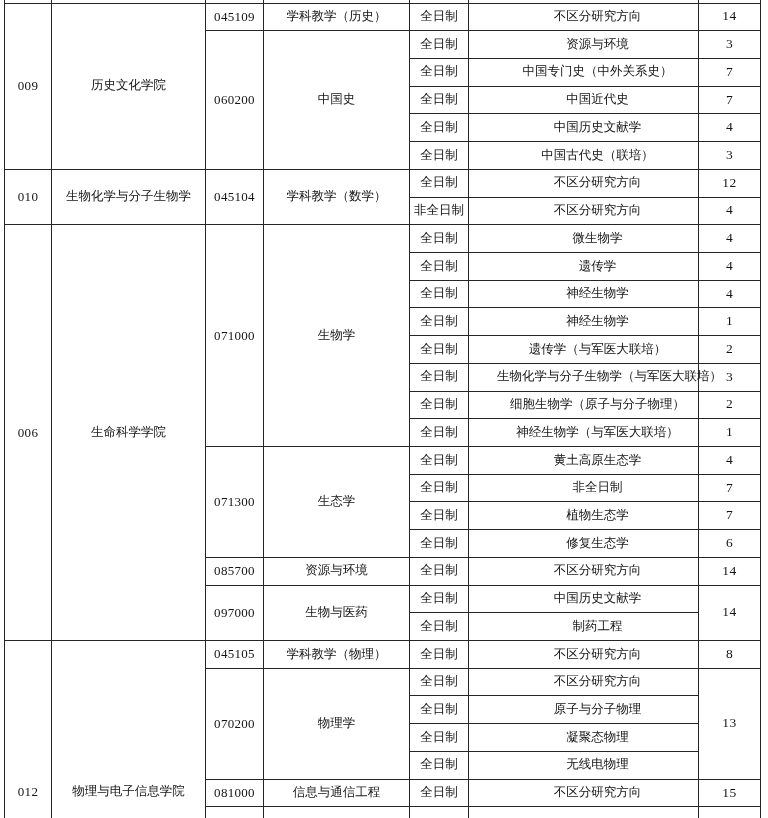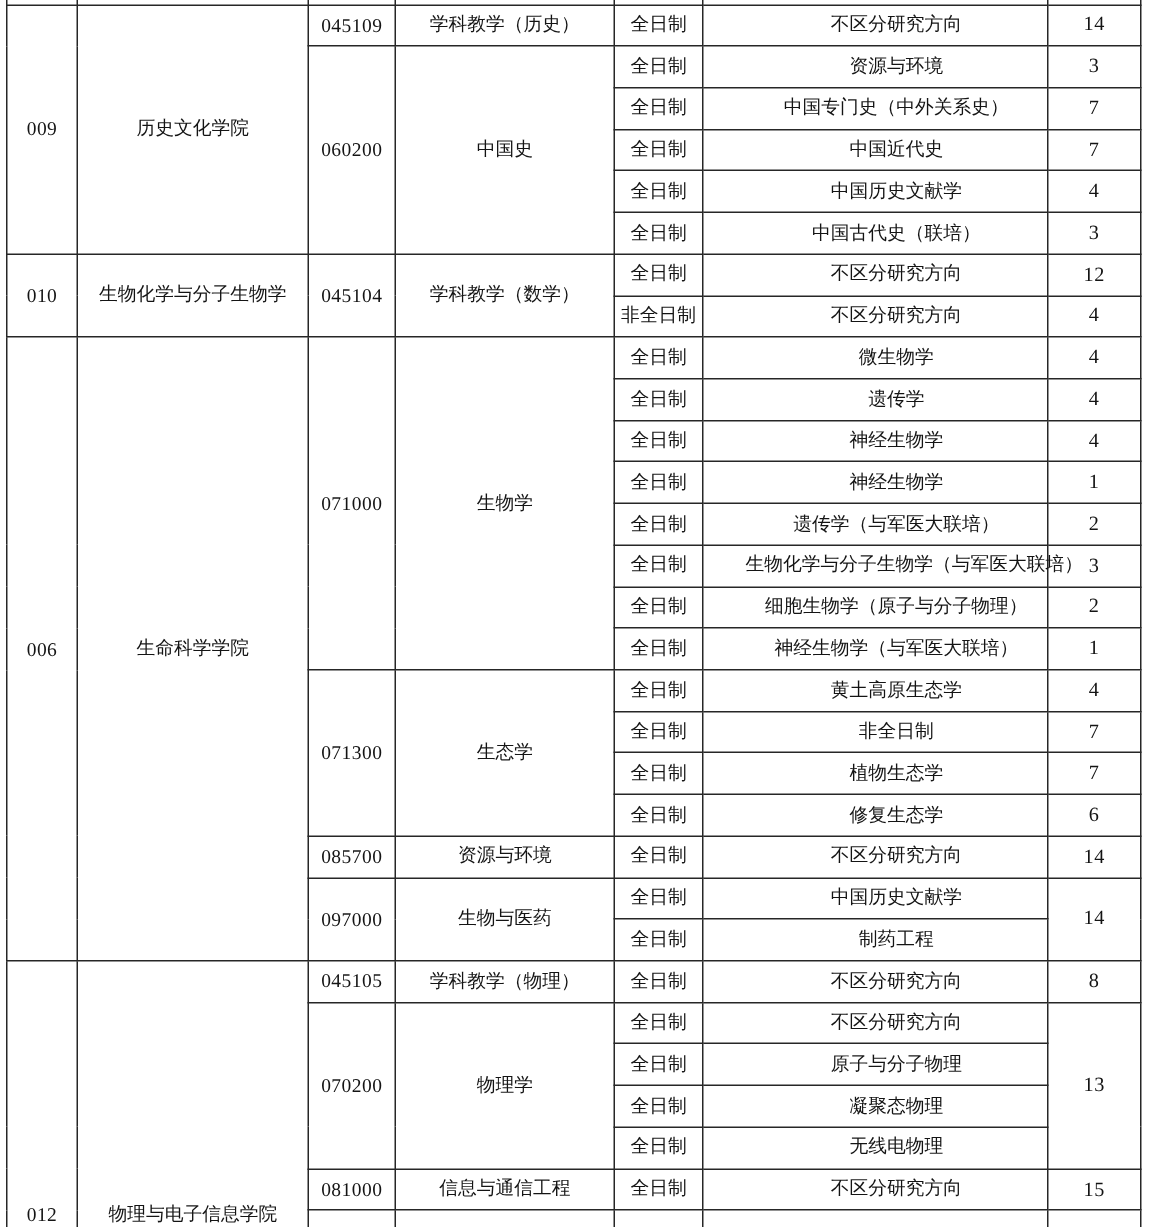--- a/index.html
+++ b/index.html
@@ -29,20 +29,21 @@
   tr.data-row{height:27.72px;}
   tr.partial-top{height:3px;}
   tr.partial-bottom{height:auto;}
   td.cut-top{border-top:none;}
   td.cut-bottom{border-bottom:none;}
   td.count-cell{font-size:13.5px;letter-spacing:.5px;}
   td.code-cell,td.program-code-cell{font-size:13px;letter-spacing:.3px;font-family:Liberation Serif, serif;}
   td.direction-cell{font-size:12.5px;padding-left:28px;}
   td.va-bottom{
     vertical-align:bottom;
+    padding-bottom:18px;
     border-bottom:none;
   }
 </style>
 </head>
 <body>
 
 <div class="canvas">
   <table class="adm">
     <colgroup>
       <col style="width:47px">

